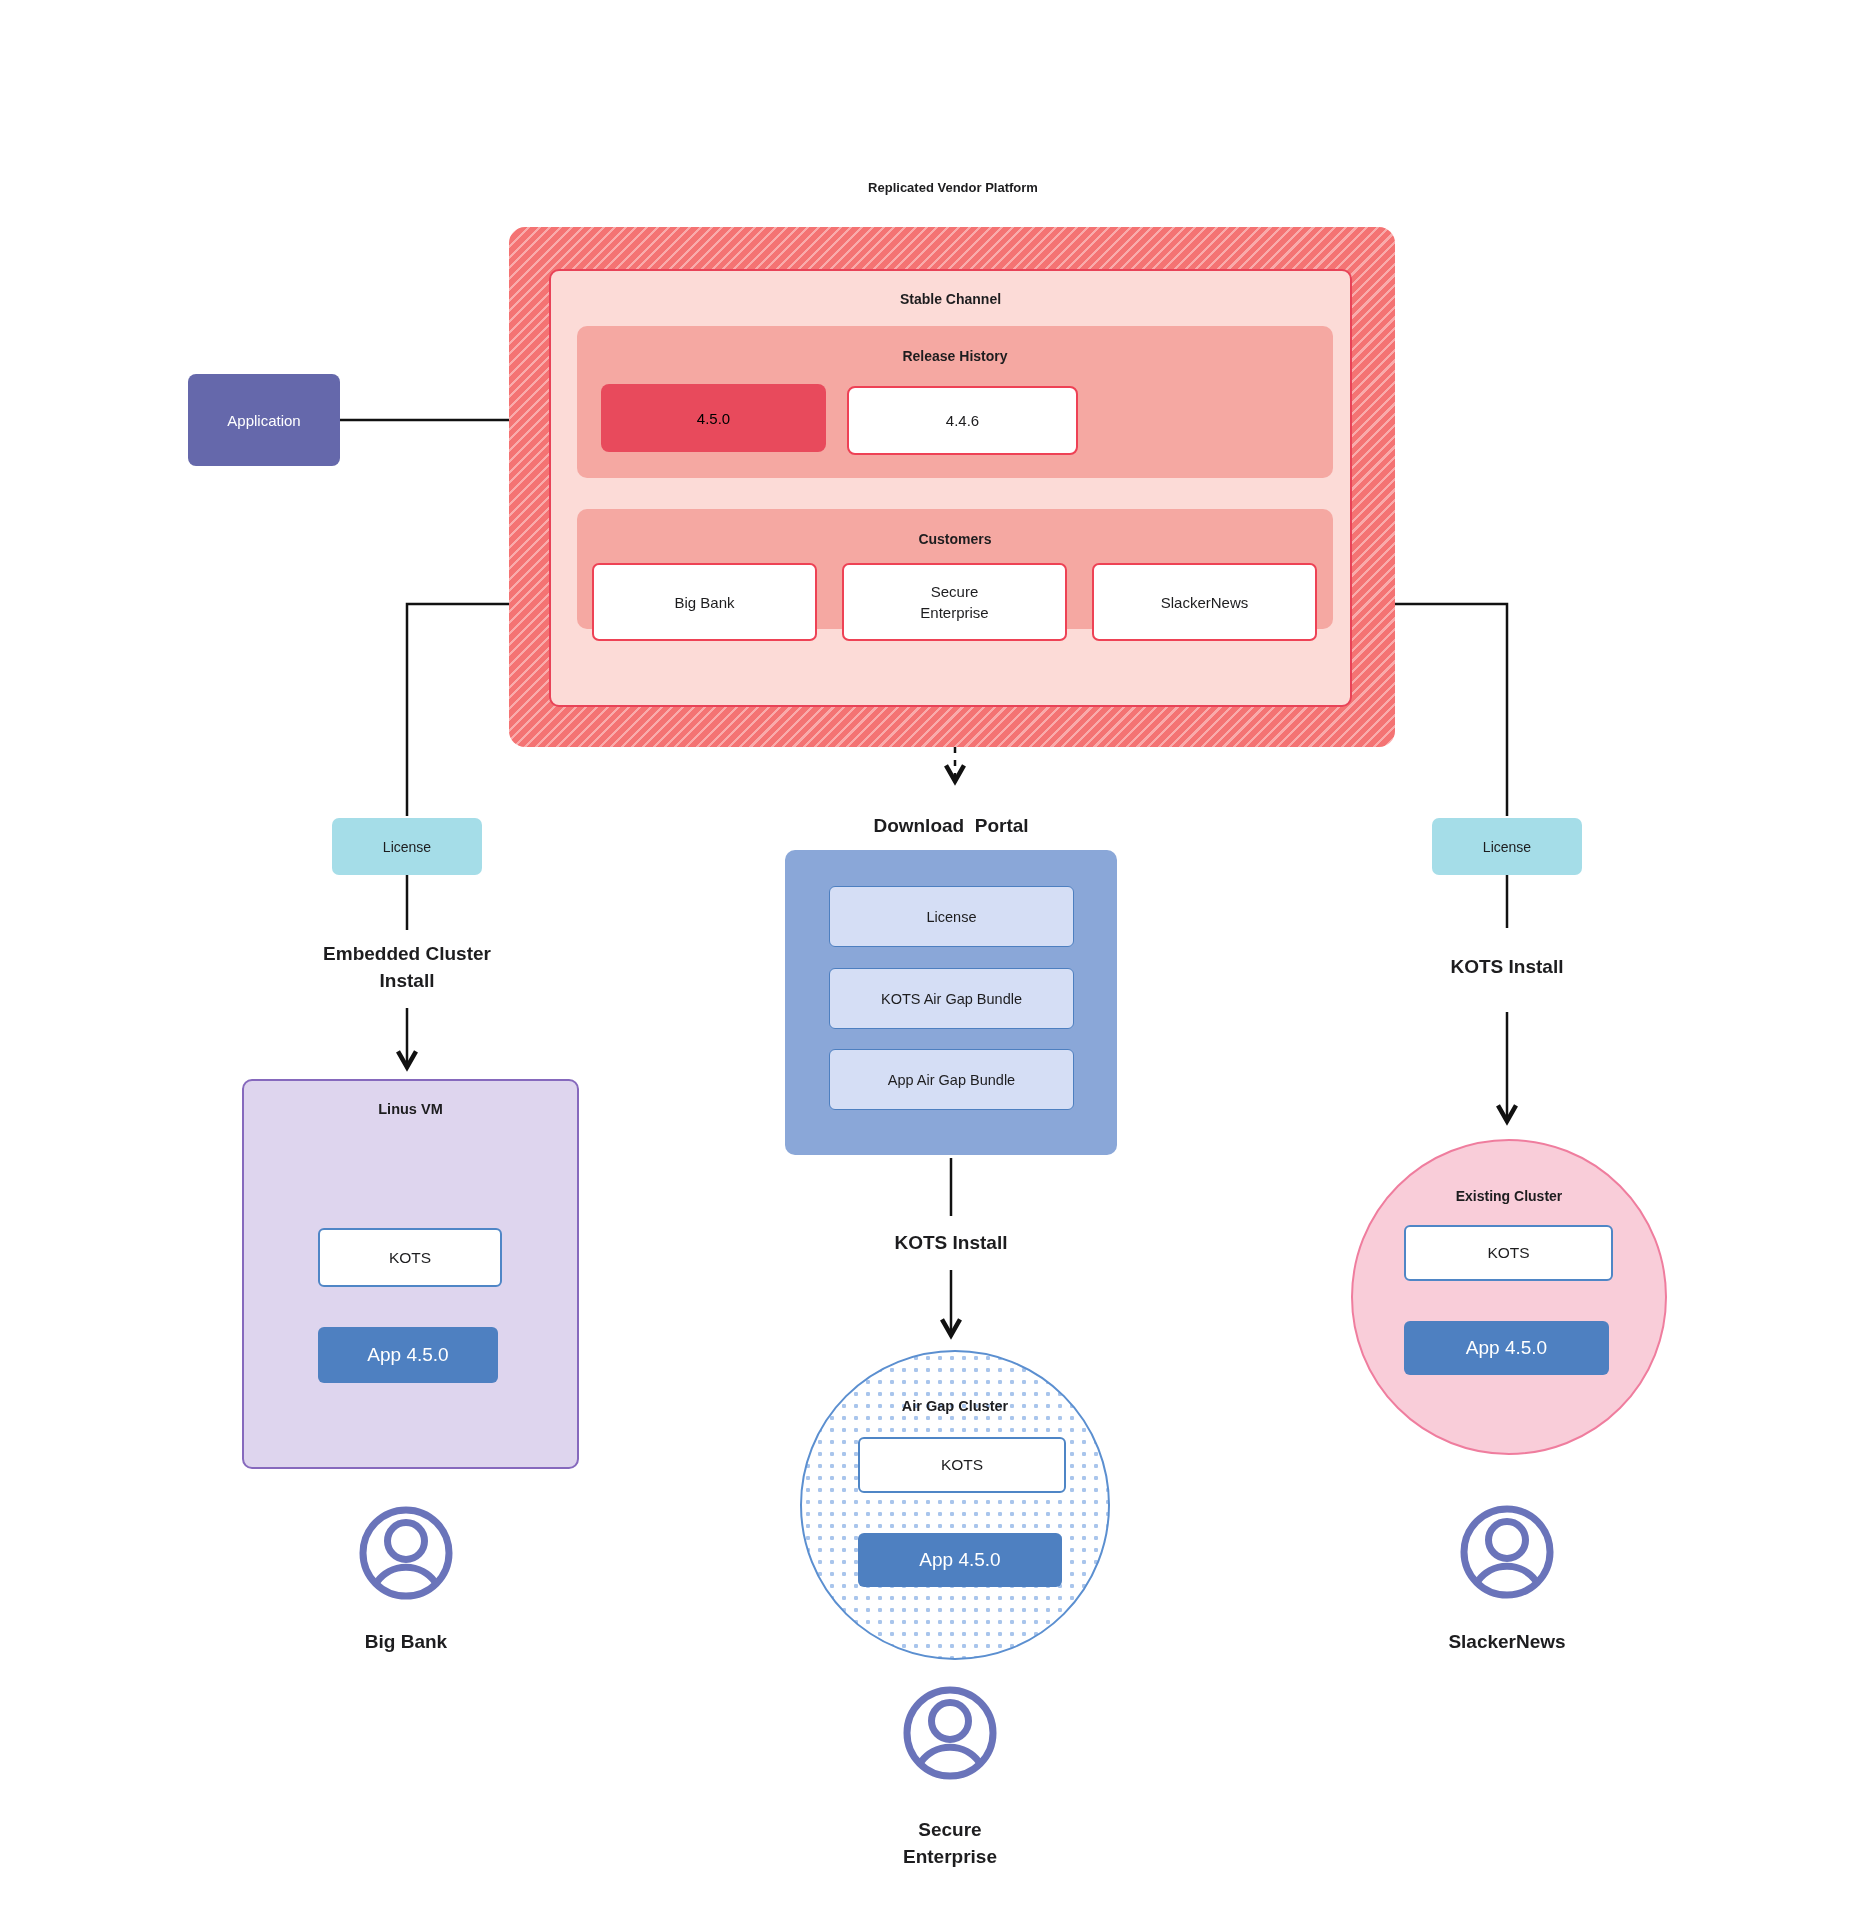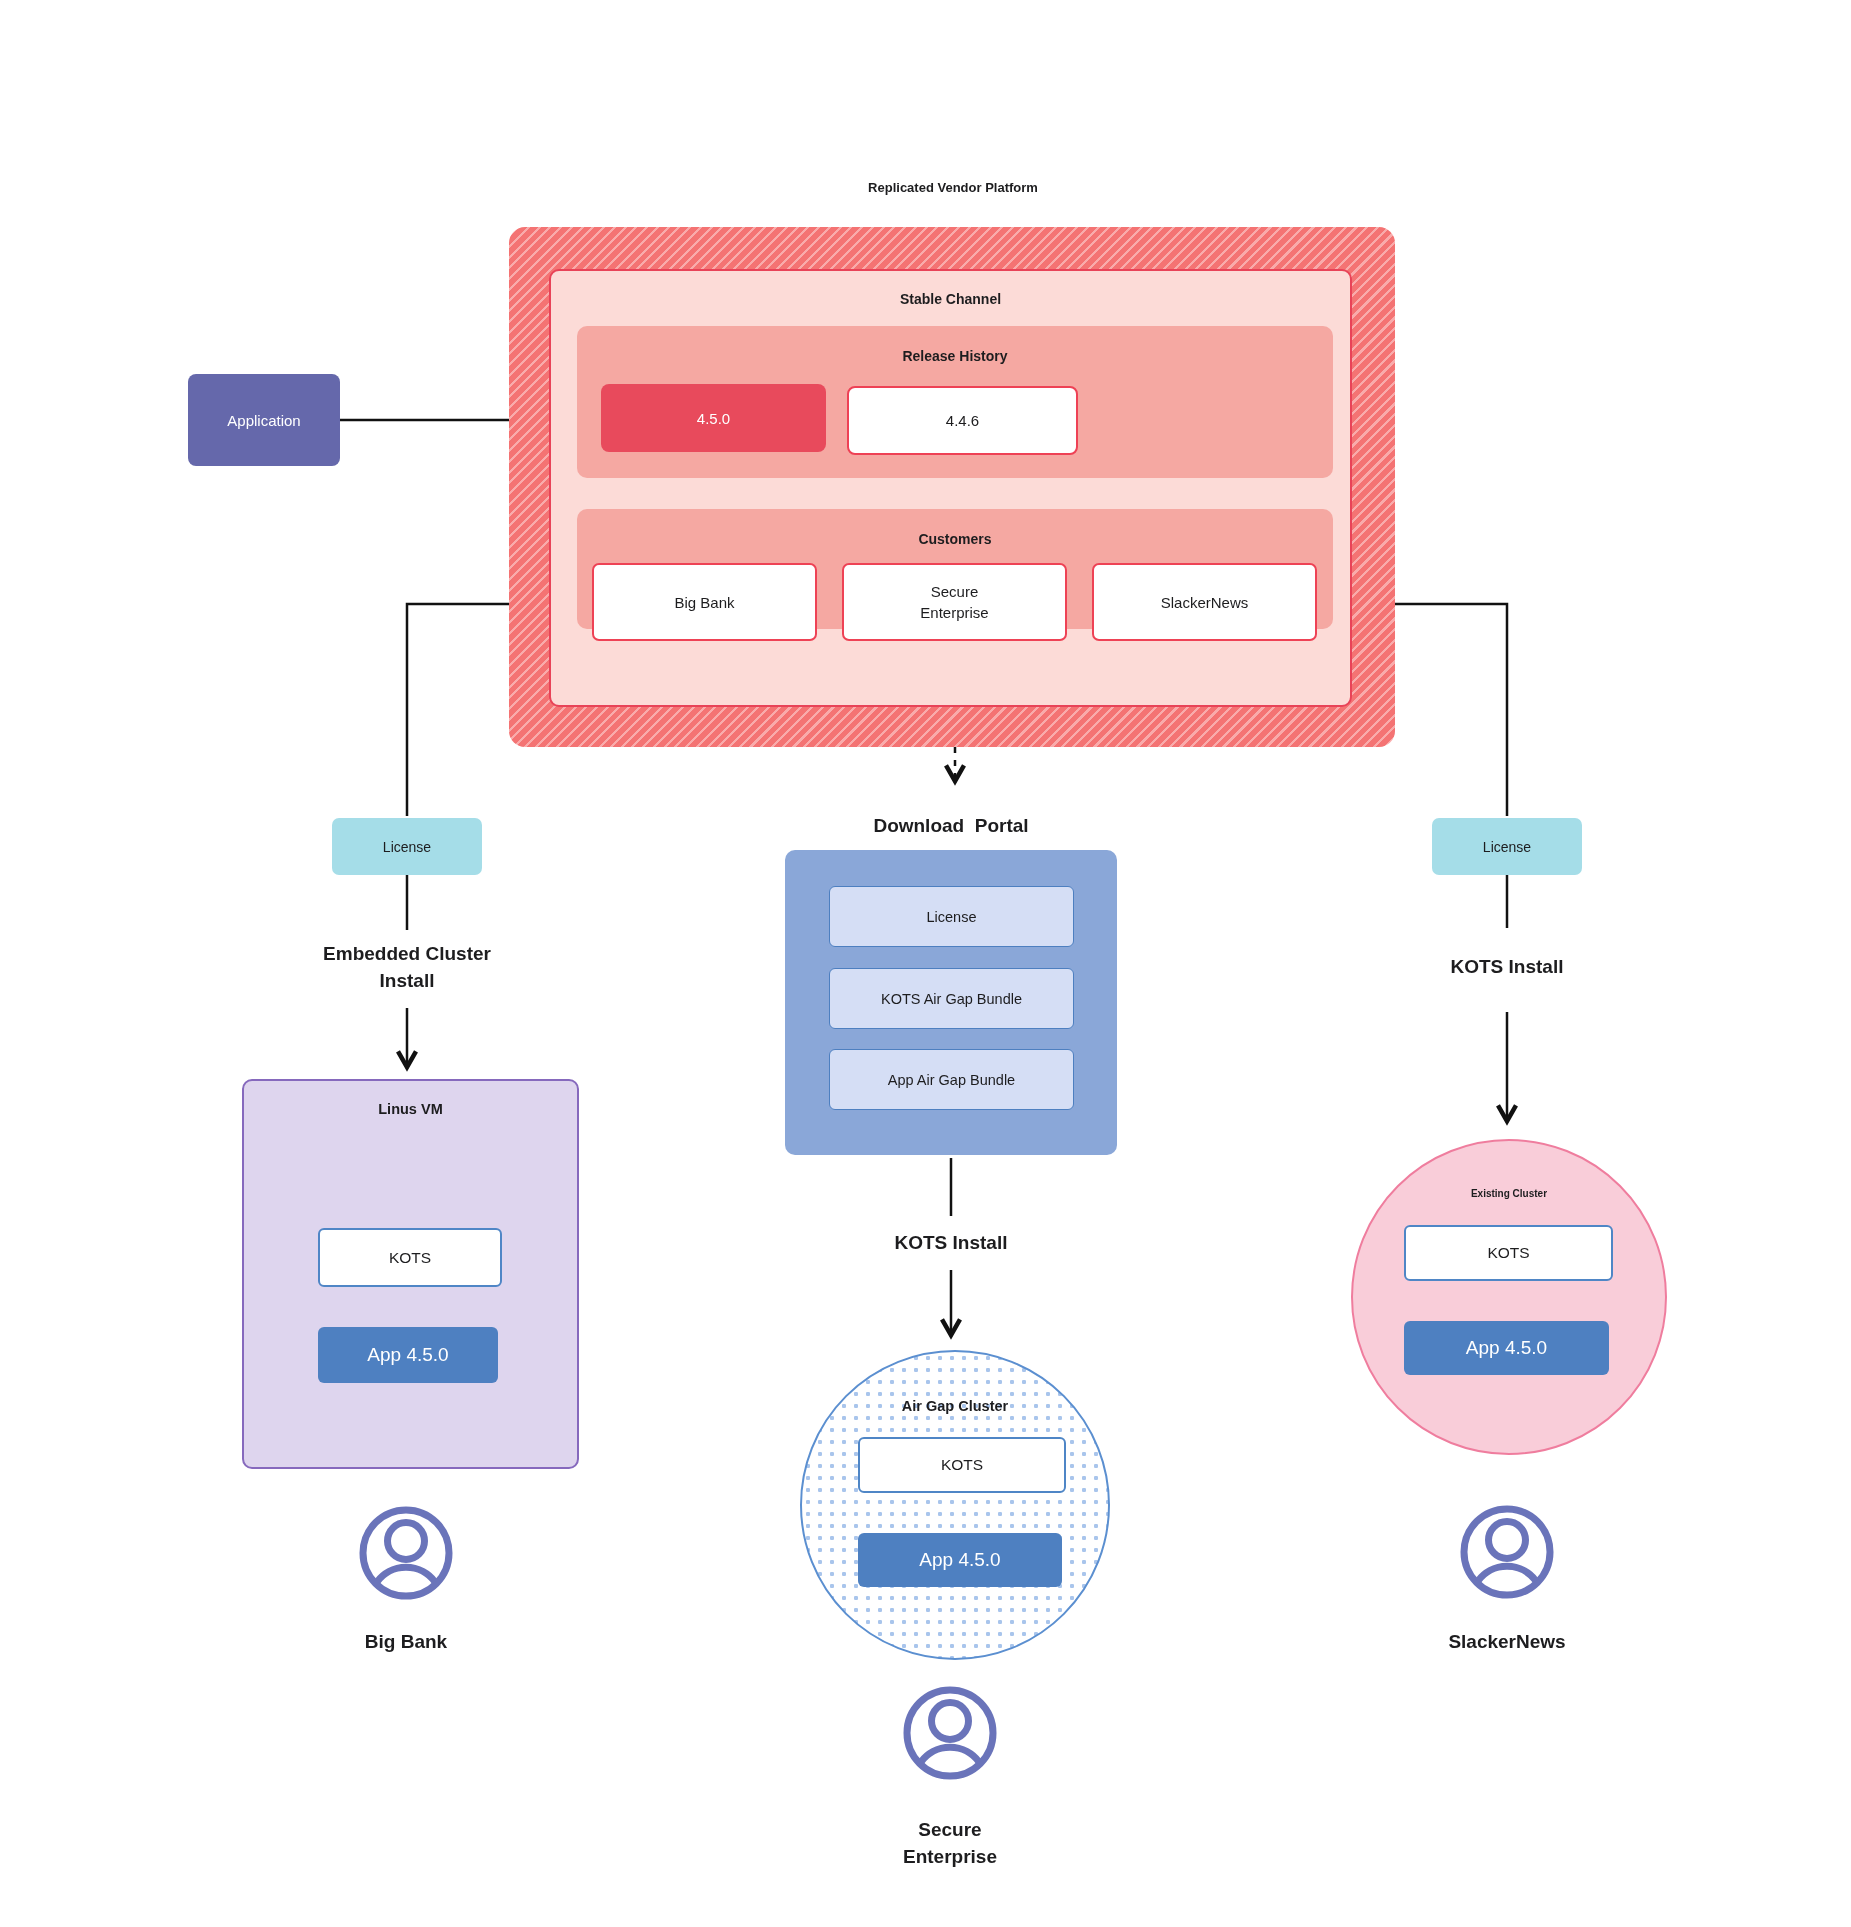--- a/index.html
+++ b/index.html
@@ -20,21 +20,21 @@
     background:repeating-linear-gradient(135deg,#f47373 0 5.4px,#f9abab 5.4px 7.6px);
   }
   #stable-channel-box{
     left:40px;top:42px;width:799px;height:434px;background:#fcdbd7;
     border:2px solid #e84358;border-radius:10px;
   }
   .section-label{position:absolute;left:0;right:0;text-align:center;font-size:14px;font-weight:700;}
   #stable-channel-label{top:20px;}
   #release-history-box{left:26px;top:55px;width:756px;height:152px;background:#f5a8a2;border-radius:10px;}
   #release-history-label{top:22px;}
-  #release-450{left:24px;top:58px;width:225px;height:68px;background:#e84a5c;border-radius:8px;color:#ffffff;font-size:15px;}
+  #release-450{left:24px;top:58px;width:225px;height:68px;background:#e84a5c;border-radius:8px;color:#000000;font-size:15px;}
   #release-446{left:270px;top:60px;width:227px;height:65px;background:#ffffff;border:2px solid #ee4155;border-radius:8px;font-size:15px;}
   #customers-box{left:26px;top:238px;width:756px;height:120px;background:#f5a8a2;border-radius:10px;}
   #customers-label{top:22px;}
   .customer-node{position:absolute;top:54px;width:221px;height:74px;background:#ffffff;border:2px solid #ee4255;border-radius:7px;font-size:15px;line-height:21px;}
   #customer-big-bank{left:15px;}
   #customer-secure-enterprise{left:265px;}
   #customer-slackernews{left:515px;}
   .wrap-narrow{max-width:110px;}
 
   
@@ -79,21 +79,21 @@
     border:2px solid #5b8fd0;background-color:#ffffff;
     background-image:radial-gradient(circle,#a9c5ec 2px,rgba(0,0,0,0) 2.4px);
     background-size:12px 12px;
   }
   #air-gap-label{top:46px;font-size:14.5px;}
   #kots-middle{left:858px;top:1437px;width:204px;height:52px;}
   #app-middle{left:858px;top:1533px;width:204px;height:54px;}
 
   
   #existing-circle{left:1351px;top:1139px;width:312px;height:312px;border-radius:50%;border:2px solid #ef7d9e;background:#f9cdd9;}
-  #existing-label{top:47px;font-size:10px;}
+  #existing-label{top:47px;font-size:14px;}
   #kots-right{left:1404px;top:1225px;width:205px;height:52px;}
   #app-right{left:1404px;top:1321px;width:205px;height:54px;}
 
   
   .persona-icon{width:100px;height:100px;}
   #persona-icon-big-bank{left:356px;top:1503px;}
   #persona-icon-secure{left:900px;top:1683px;}
   #persona-icon-slackernews{left:1457px;top:1502px;}
   .persona-label{text-align:center;font-size:19px;font-weight:700;line-height:27px;}
   #persona-label-big-bank{left:306px;top:1628px;width:200px;}

